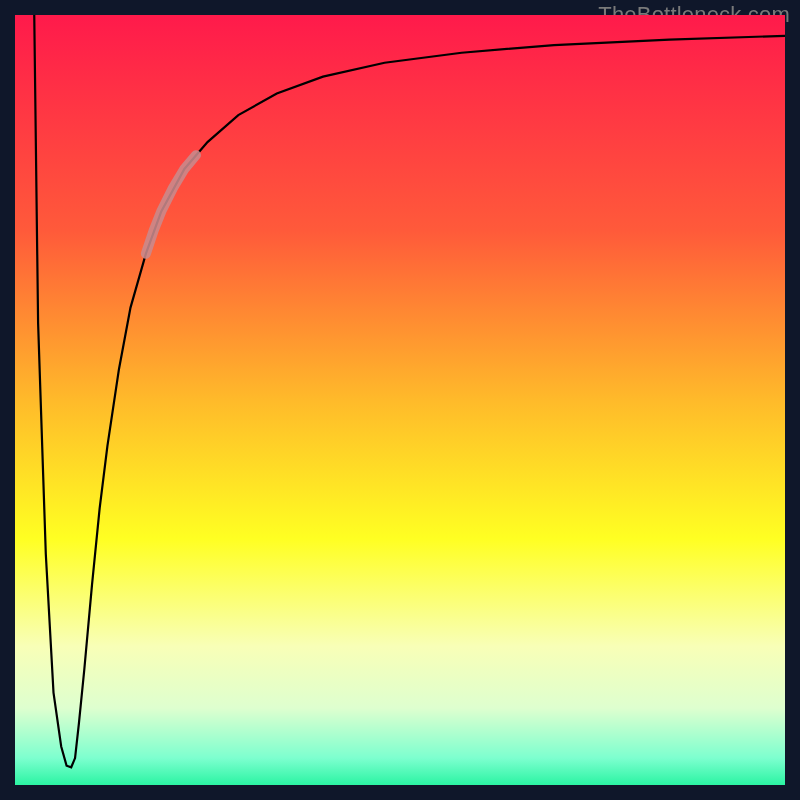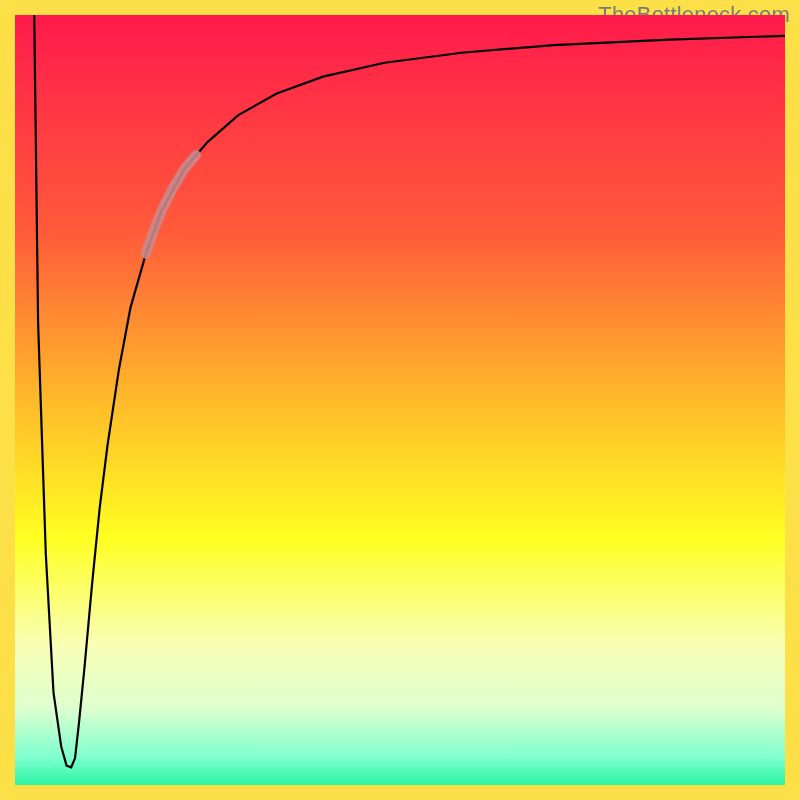--- a/index.html
+++ b/index.html
@@ -8,21 +8,21 @@
     width: 800px;
     height: 800px;
     overflow: hidden;
     background: #000;
     font-family: Arial, Helvetica, sans-serif;
   }
   .chart-container {
     position: relative;
     width: 800px;
     height: 800px;
-    background: #fde047;
+    background: #0f172a;
   }
   .plot-area {
     position: absolute;
     left: 15px;
     top: 15px;
     width: 770px;
     height: 770px;
   }
   .watermark {
     position: absolute;

